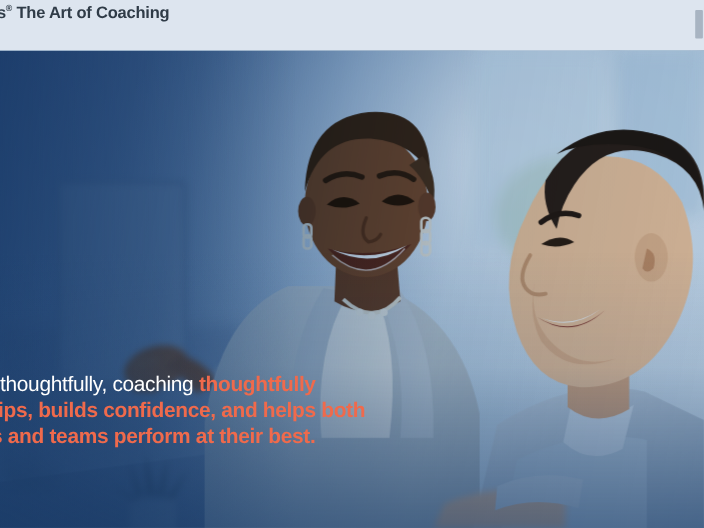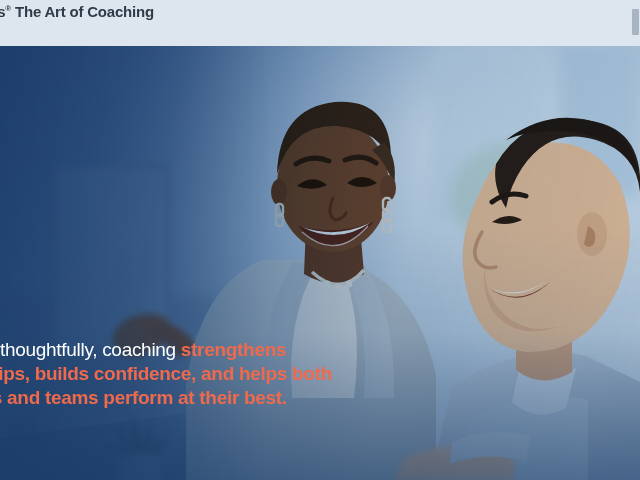--- a/index.html
+++ b/index.html
@@ -241,18 +241,18 @@
         <path d="M404 412 q52 -22 110 -6 l0 28 -120 0 Z" fill="#e9bb97" filter="url(#blurMed)"></path>
         <path d="M452 396 q36 -16 78 -6 l-4 26 q-40 -12 -76 2 Z" fill="#cdd9e4"></path>
       </g>
     </svg>
   </div>
 
   <div id="hero-overlay"></div>
   <div id="hero-vignette"></div>
 
   <div id="hero-copy">
-    <div class="hero-line"><span class="tx-white">done thoughtfully, coaching </span><span class="tx-accent">strengthens</span></div>
+    <div class="hero-line"><span class="tx-white">done thoughtfully, coaching </span><span class="tx-accent">thoughtfully</span></div>
     <div class="hero-line tx-accent">onships, builds confidence, and helps both</div>
     <div class="hero-line tx-accent">duals and teams perform at their best.</div>
   </div>
 
 </div>
 
 </body></html>

